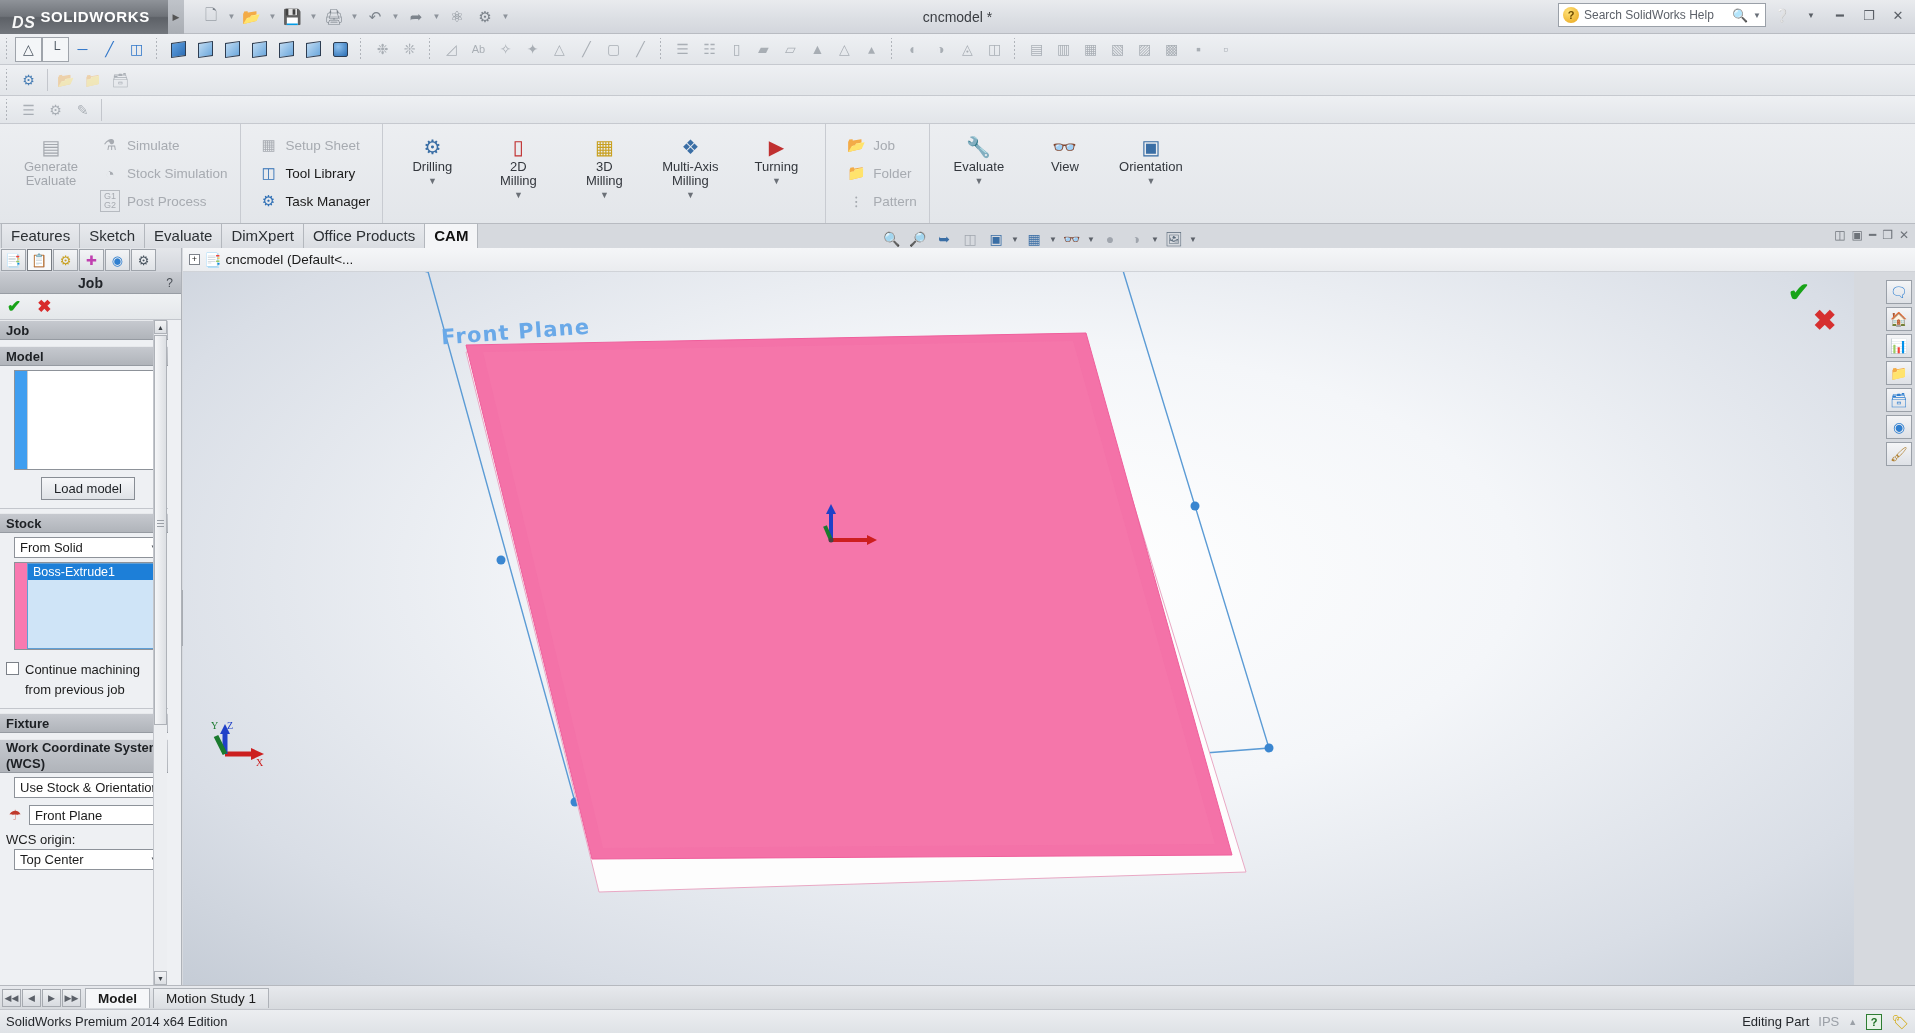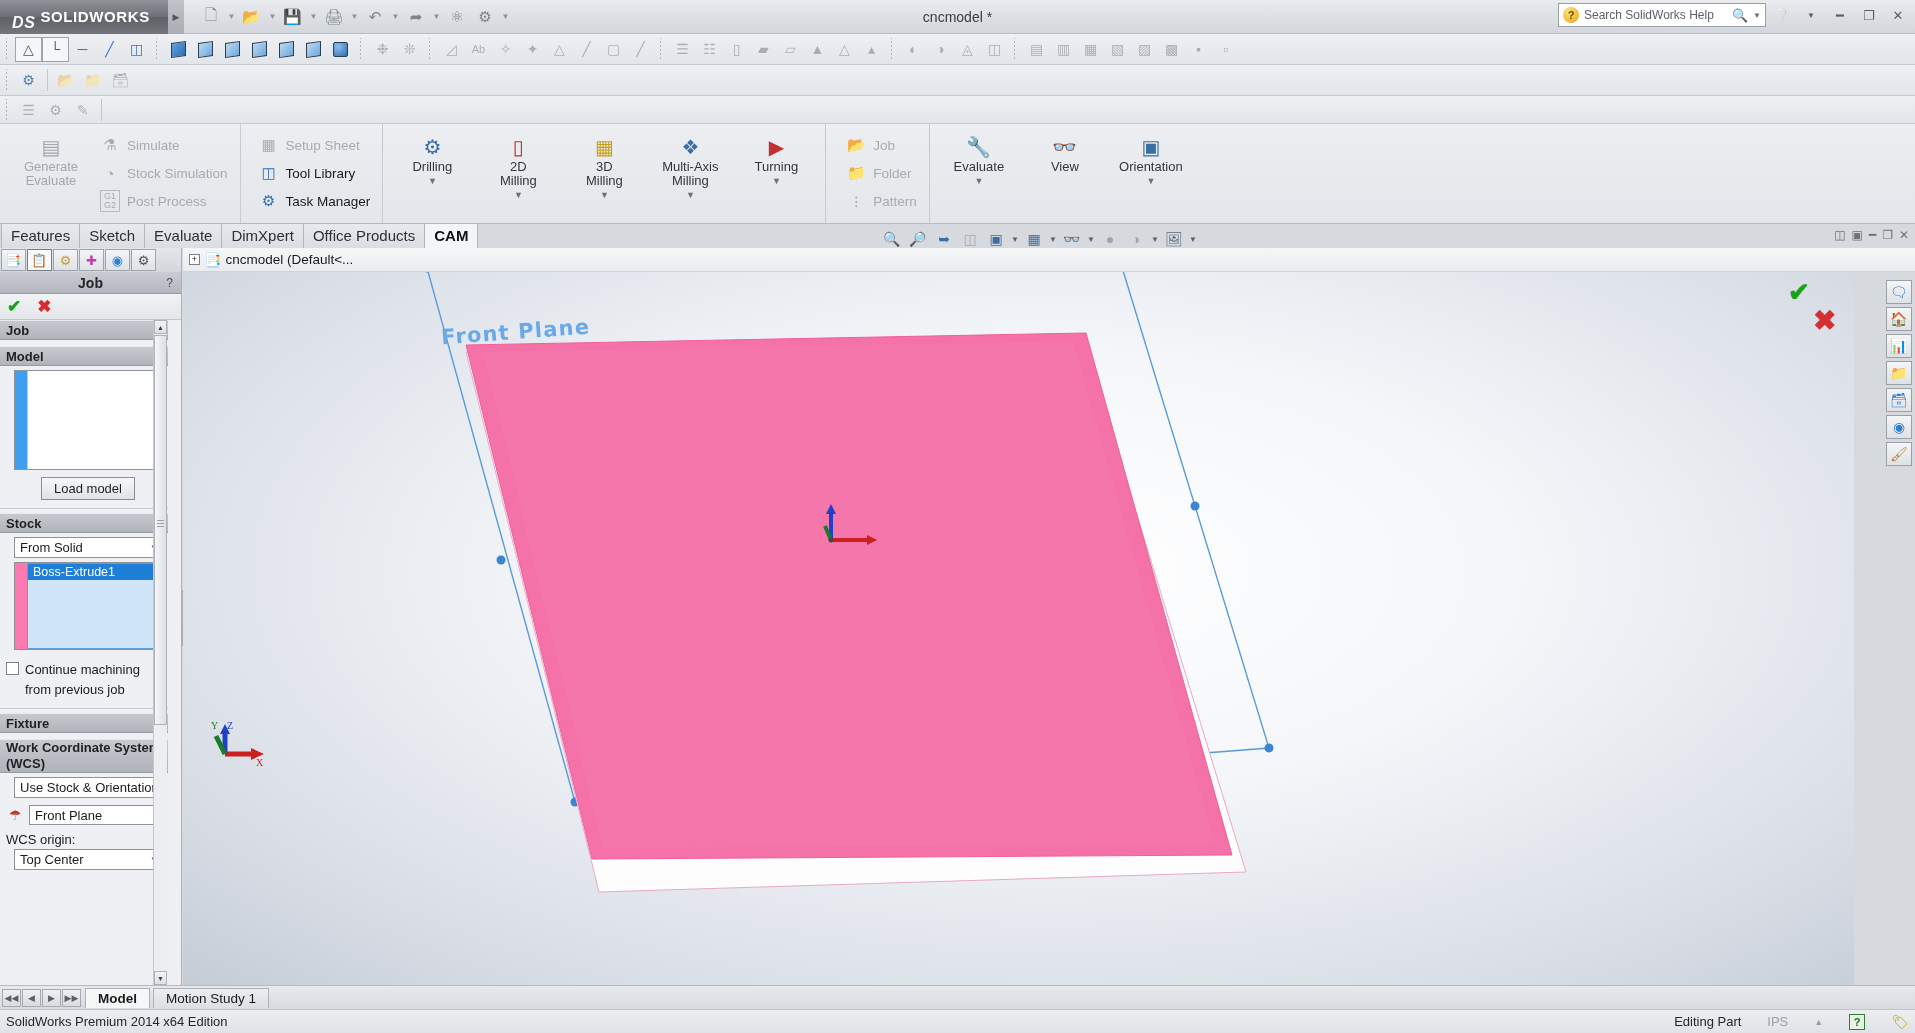--- a/index.html
+++ b/index.html
@@ -287,21 +287,21 @@
     display:flex;align-items:center;justify-content:center;font-size:9px;color:#5b6068;margin-right:1px;}
   .btab { padding:2px 12px; border:1px solid #aeb2b8; border-bottom:none; font-size:13.5px;
     background:linear-gradient(180deg,#eceef1,#dcdfe3); margin-left:3px; }
   .btab.active { background:#f6f7f9; font-weight:bold; }
   .statusbar {
     position:absolute; left:0; top:1009px; width:1915px; height:24px;
     background: linear-gradient(180deg,#eceef1,#dfe2e6);
     border-top:1px solid #c2c5cb;
     display:flex; align-items:center; padding:0 6px; font-size:13px; color:#24272b;
   }
-  .sb-right { margin-left:auto; display:flex; align-items:center; gap:26px; }
+  .sb-right { margin-left:auto; display:flex; align-items:center; gap:9px; }
   .sb-dim { color:#9ba0a7; }
   .sb-ic { width:16px;height:16px;border:1px solid #2e7d32;background:#e8f3e8;color:#1b6f20;
     display:flex;align-items:center;justify-content:center;font-size:11px;font-weight:bold;}
   .sb-tag { color:#d0a400; font-size:14px; }
 </style>
 </head>
 <body>
 
 <div id="app">
 

